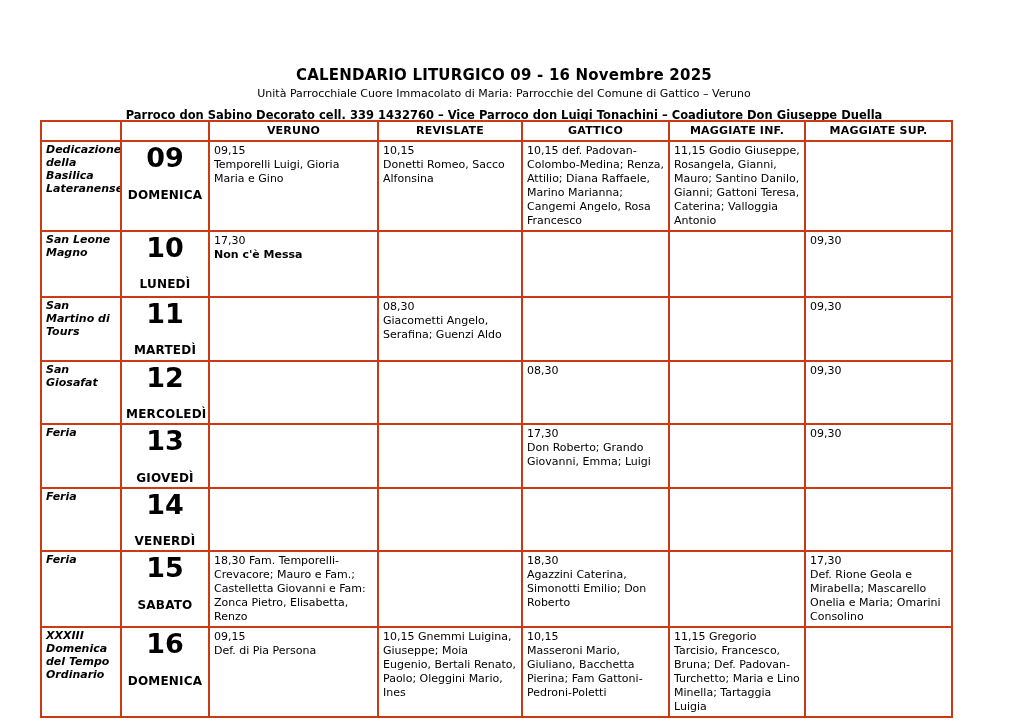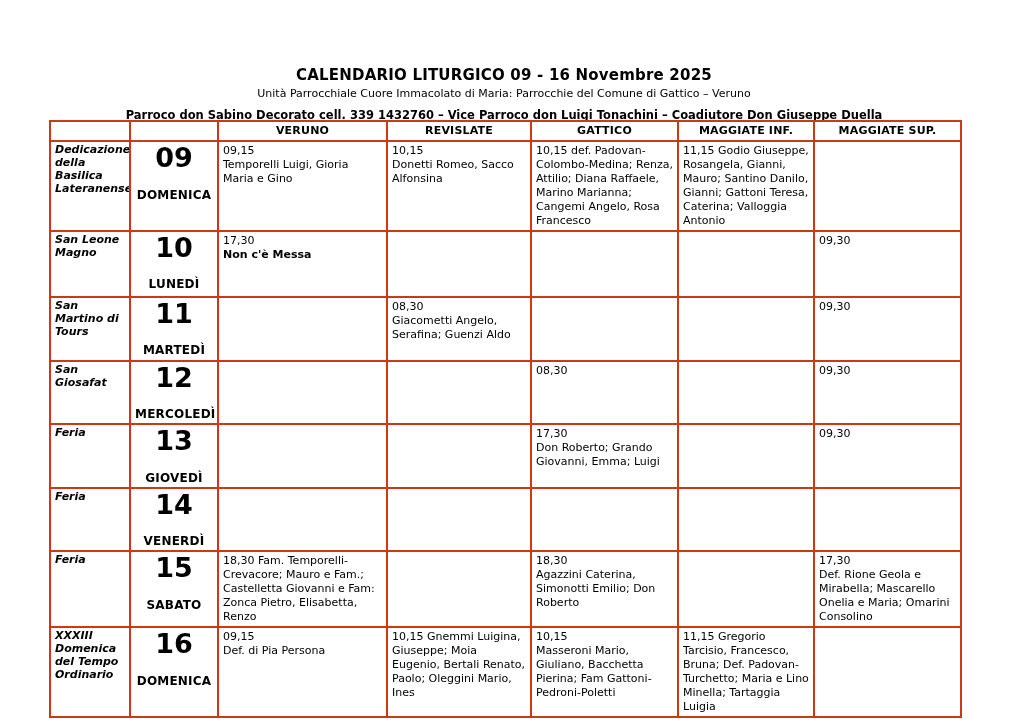--- a/index.html
+++ b/index.html
@@ -10,21 +10,21 @@
     font-family:"DejaVu Sans","Liberation Sans",sans-serif;
   }
   .page { position:relative; width:1024px; height:724px; overflow:hidden; background:#fff; }
 
   .doc-header { position:absolute; top:66px; left:0; width:1008px; text-align:center; }
   .doc-title    { font-size:15px; font-weight:bold; margin:0 0 3px 0; letter-spacing:0.2px; }
   .doc-subtitle { font-size:11px; margin:0 0 1px 0; }
   .doc-contacts { font-size:11.5px; font-weight:bold; margin:8px; }
 
   table.cal {
-    position:absolute; top:120px; left:49px;
+    position:absolute; top:120px; left:40px;
     border-collapse:collapse; table-layout:fixed; width:911px;
   }
   table.cal td, table.cal th {
     border:2px solid var(--table-border,#cb3a12);
     vertical-align:top; padding:2px 4px; overflow:hidden;
   }
   td.corner { border:none; background:transparent; }
   th.colhead {
     font-size:11px; font-weight:bold; text-align:center;
     vertical-align:middle; padding:2px; letter-spacing:0.2px;

